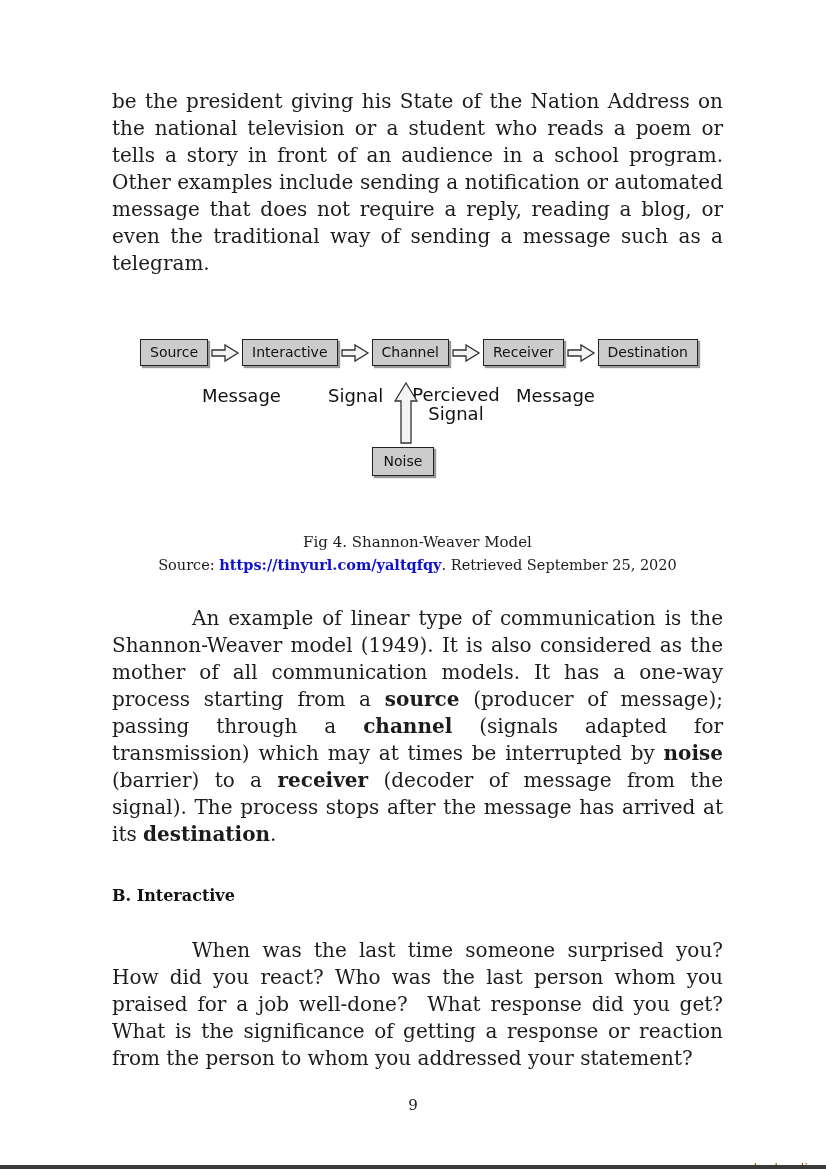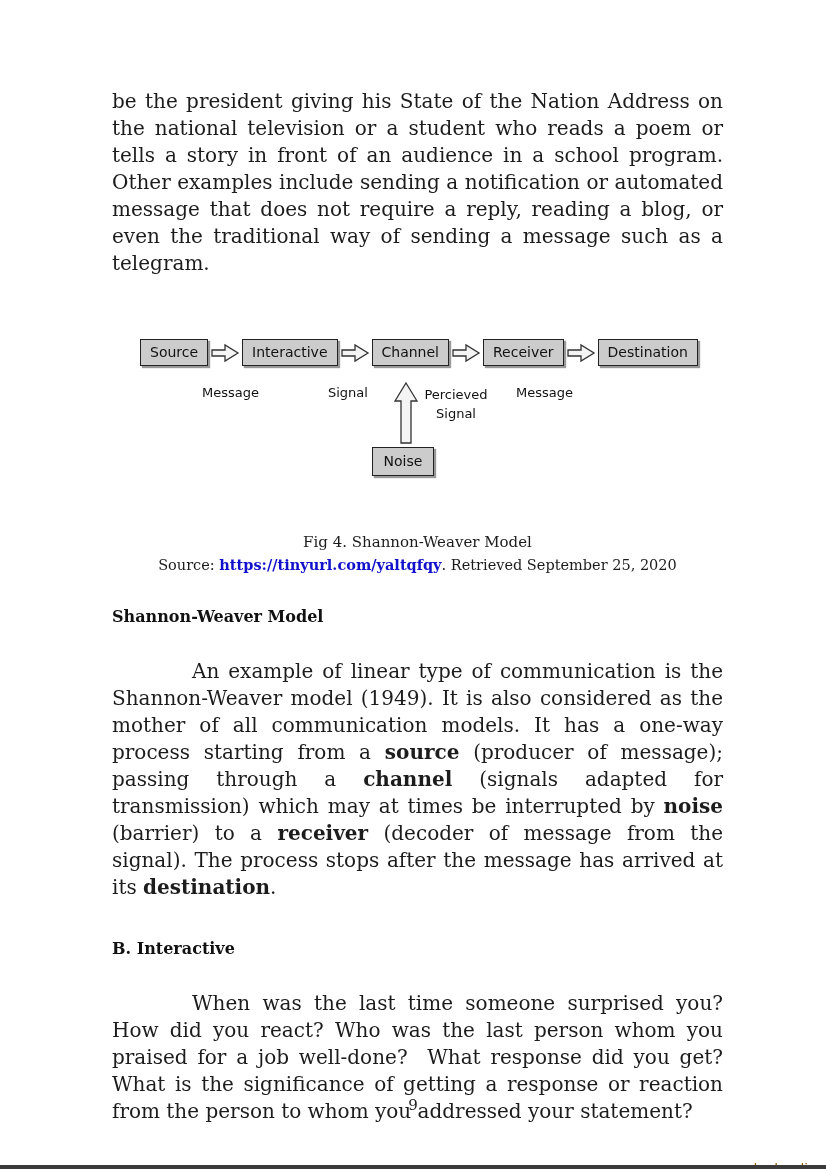--- a/index.html
+++ b/index.html
@@ -45,21 +45,21 @@
     padding:4px 9px 5px 9px;
     font-family:"DejaVu Sans","Liberation Sans",sans-serif;
     font-size:14px;
     color:#111;
     white-space:nowrap;
   }
   .harrow { margin:0 2px; flex:0 0 auto; }
   .flabel {
     position:absolute; top:46px;
     font-family:"DejaVu Sans","Liberation Sans",sans-serif;
-    font-size:13px; color:#111;
+    font-size:18px; color:#111;
   }
   .flabel-2line { text-align:center; line-height:19px; }
   .uparrow { position:absolute; left:281px; top:42px; }
   .noise-box {
     position:absolute; left:260px; top:108px; width:60px;
     background:#cccccc;
     border:1.4px solid #222;
     box-shadow:2px 2px 1px rgba(70,70,70,0.55);
     padding:5px 0 6px 0;
     text-align:center;
@@ -150,21 +150,20 @@
       <div class="noise-box">Noise</div>
     </div>
   </figure>
 
   <div class="caption">Fig 4. Shannon-Weaver Model</div>
 
   <div class="source-line">
     <span>Source: </span><a class="source-link">https://tinyurl.com/yaltqfqy</a><span>. Retrieved September 25, 2020</span>
   </div>
 
-  <h3 class="heading">Shannon-Weaver Model</h3>
 
   <p class="body-text indent para-gap"><span>An example of linear type of communication is the Shannon-Weaver model (1949). It is also considered as the mother of all communication models. It has a one-way process starting from a </span><strong>source</strong><span> (producer of message); passing through a </span><strong>channel</strong><span> (signals adapted for transmission) which may at times be interrupted by </span><strong>noise</strong><span> (barrier) to a </span><strong>receiver</strong><span> (decoder of message from the signal). The process stops after the message has arrived at its </span><strong>destination</strong><span>.</span></p>
 
   <h3 class="heading" style="margin-top:38px;">B. Interactive</h3>
 
   <p class="body-text indent para-gap">When was the last time someone surprised you?  How did you react? Who was the last person whom you praised for a job well-done?  What response did you get?  What is the significance of getting a response or reaction from the person to whom you addressed your statement?</p>
 
   <div class="page-number">9</div>
   <div class="watermark">www.modyul.online</div>
   <div class="bottom-bar"></div>

